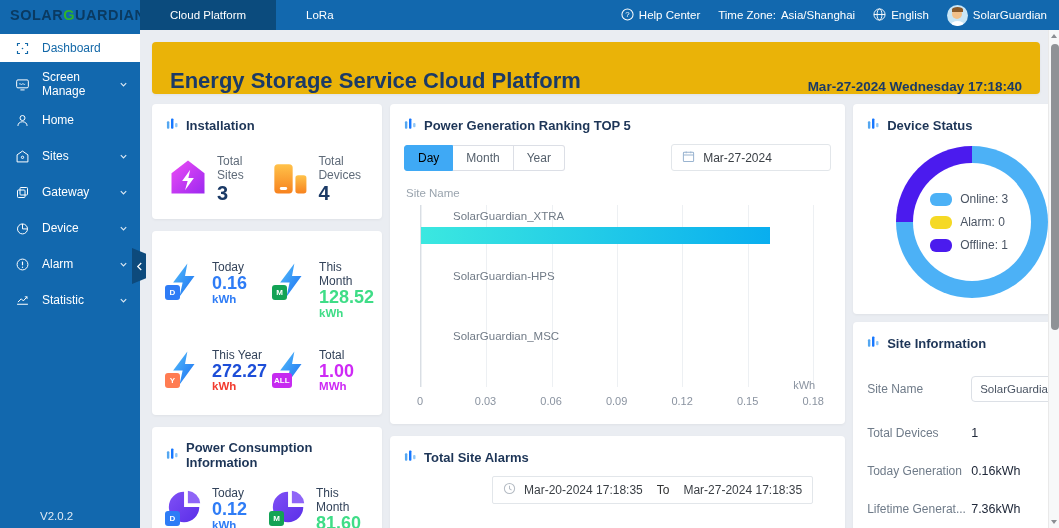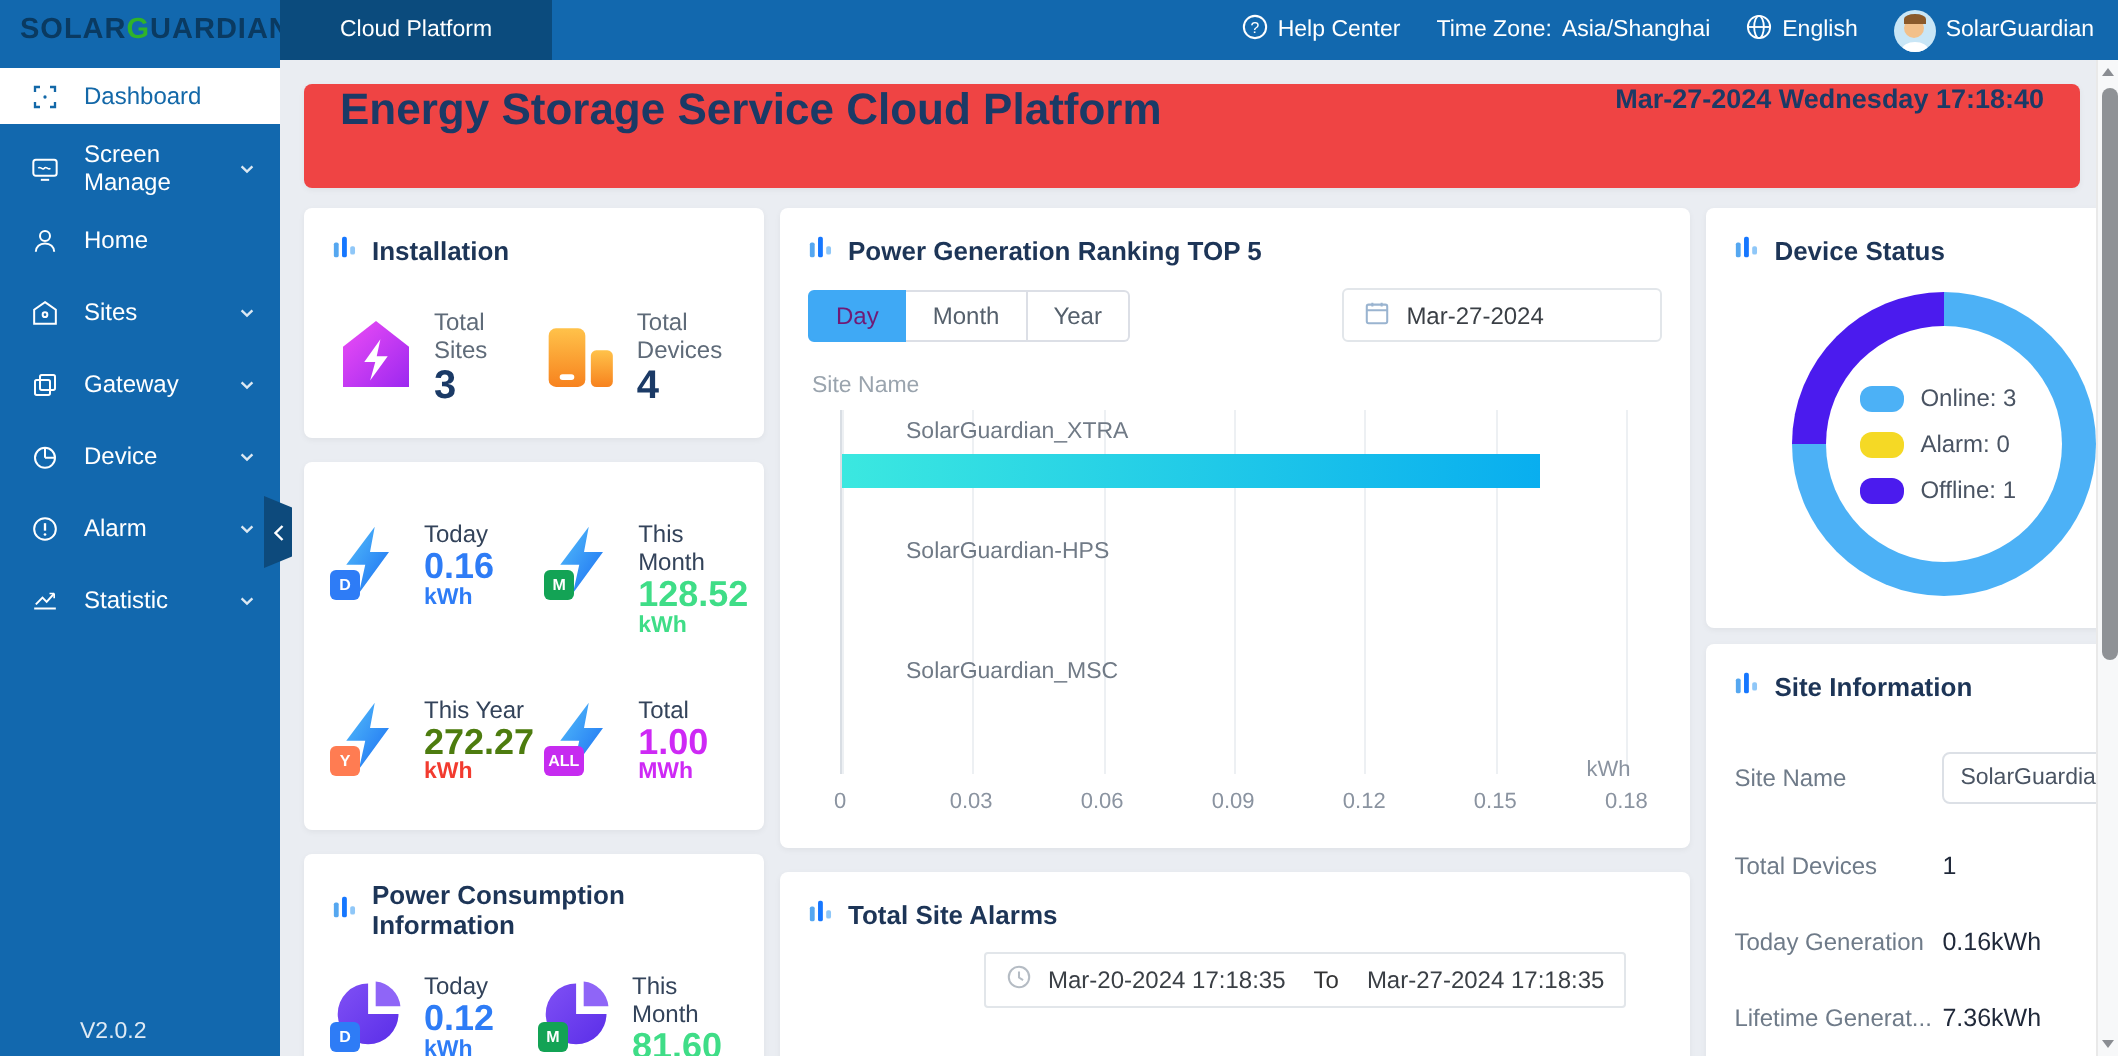--- a/index.html
+++ b/index.html
@@ -34,21 +34,21 @@
   .side-item.active { background:#fff; color:#1368a8; height:28px; margin:4px 0; }
   .side-item.active svg { stroke:#1368a8; }
   .version { position:absolute; bottom:6px; left:40px; color:#dfeaf4; font-size:11.5px; }
 
   .collapse-handle { position:absolute; left:132px; top:218px; width:14px; height:36px; background:#0d4a7c;
     clip-path:polygon(0 0,100% 16%,100% 84%,0 100%); color:#fff; font-size:10px;
     display:flex; align-items:center; justify-content:center; z-index:5; cursor:pointer; }
 
   
   .main { flex:1; padding:12px 8px 0 12px; overflow:hidden; }
-  .header-card { background:#ef4444; border-radius:4px; height:52px; display:flex; align-items:flex-start;
+  .header-card { background:#eab308; border-radius:4px; height:52px; display:flex; align-items:flex-end;
     padding:0 18px; box-shadow:0 1px 3px rgba(0,0,0,.05); margin-bottom:10px; }
   .page-title { font-size:22px; font-weight:bold; color:#1b3a66; }
   .page-datetime { margin-left:auto; font-size:13.5px; font-weight:bold; color:#1b3a66; }
 
   .columns { display:flex; gap:8px; }
   .col-left { width:230px; flex:none; }
   .col-mid { flex:1; }
   .col-right { width:238px; flex:none; }
 
   .card { background:#fff; border-radius:4px; box-shadow:0 1px 3px rgba(0,0,0,.05); padding:13px 14px; }
@@ -75,21 +75,21 @@
   .pstat .txt .unit { font-size:11.5px; font-weight:bold; line-height:1.1; }
 
   
   .card-rank { height:320px; }
   .rank-controls { display:flex; align-items:center; margin-top:10px; }
   .tab-group { display:flex; }
   .tab-btn { font-size:12px; color:#55606c; background:#fff; border:1px solid #dcdfe6; padding:5px 13px; cursor:pointer; }
   .tab-btn:first-child { border-radius:3px 0 0 3px; }
   .tab-btn:last-child { border-radius:0 3px 3px 0; }
   .tab-btn + .tab-btn { border-left:none; }
-  .tab-btn.active { background:#3fa9f5; border-color:#3fa9f5; color:#701a75; }
+  .tab-btn.active { background:#3fa9f5; border-color:#3fa9f5; color:#000000; }
   .date-input { margin-left:auto; width:160px; height:27px; border:1px solid #e2e6ea; border-radius:3px;
     display:flex; align-items:center; gap:8px; padding:0 10px; font-size:12px; color:#3a3f45; }
   .axis-caption { margin:16px 0 0 2px; font-size:11.5px; color:#9aa4ae; }
   .plot { position:relative; margin:6px 18px 0 16px; height:182px; border-left:1px solid #d9dee4; }
   .gridlines { position:absolute; inset:0; }
   .gridline { position:absolute; top:0; bottom:0; width:1px; background:#edf0f3; }
   .rank-row { position:relative; height:60px; padding-top:5px; }
   .rank-label { font-size:11.5px; color:#707a86; padding-left:32px; }
   .rank-bar { height:17px; margin-top:5px; background:linear-gradient(90deg,#3be8e0,#09aeef); width:0; }
   .tick-row { position:relative; height:16px; margin:8px 18px 0 16px; }
@@ -156,20 +156,21 @@
 <div class="app">
 
   <div class="topbar">
     <div class="logo">
         <span>SOLAR </span>
         <span class="g">G</span>
         <span>UARDIAN</span>
       </div>
     <div class="nav-tabs">
       <div class="nav-tab active">Cloud Platform</div>
+      <div class="nav-tab">LoRa</div>
     </div>
     <div class="topbar-right">
       <div class="tb-item">
         <span><svg width="13" height="13" viewBox="0 0 14 14" fill="none">
               <circle cx="7" cy="7" r="6" stroke="#fff" stroke-width="1.1"></circle>
               <text x="7" y="10" text-anchor="middle" font-size="8.5" fill="#fff" font-family="Liberation Sans, sans-serif">?</text>
             </svg></span>
         <span>Help Center</span>
       </div>
       <div class="tb-item">
@@ -376,21 +377,21 @@
                     <div class="val" style="color: rgb(63, 221, 135);">128.52</div>
                     <div class="unit" style="color: rgb(63, 221, 135);">kWh</div>
                   </div>
               </div>
               <div class="pstat">
                 <div class="icon-wrap"><span><svg width="38" height="40" viewBox="0 0 24 24">
                         <path d="M13.5 1.5L4.5 13.5h6l-2 9 9.5-13h-6z" fill="url(#gBolt)"></path>
                       </svg></span><span class="badge" style="background: rgb(255, 124, 82);">Y</span></div>
                 <div class="txt">
                     <div class="lbl">This Year</div>
-                    <div class="val" style="color: #4d7c0f;">272.27</div>
+                    <div class="val" style="color: #1d4ed8;">272.27</div>
                     <div class="unit" style="color: rgb(242, 59, 47);">kWh</div>
                   </div>
               </div>
               <div class="pstat">
                 <div class="icon-wrap"><span><svg width="38" height="40" viewBox="0 0 24 24">
                         <path d="M13.5 1.5L4.5 13.5h6l-2 9 9.5-13h-6z" fill="url(#gBolt)"></path>
                       </svg></span><span class="badge" style="background: rgb(198, 43, 240);">ALL</span></div>
                 <div class="txt">
                     <div class="lbl">Total</div>
                     <div class="val" style="color: rgb(206, 41, 245);">1.00</div>

